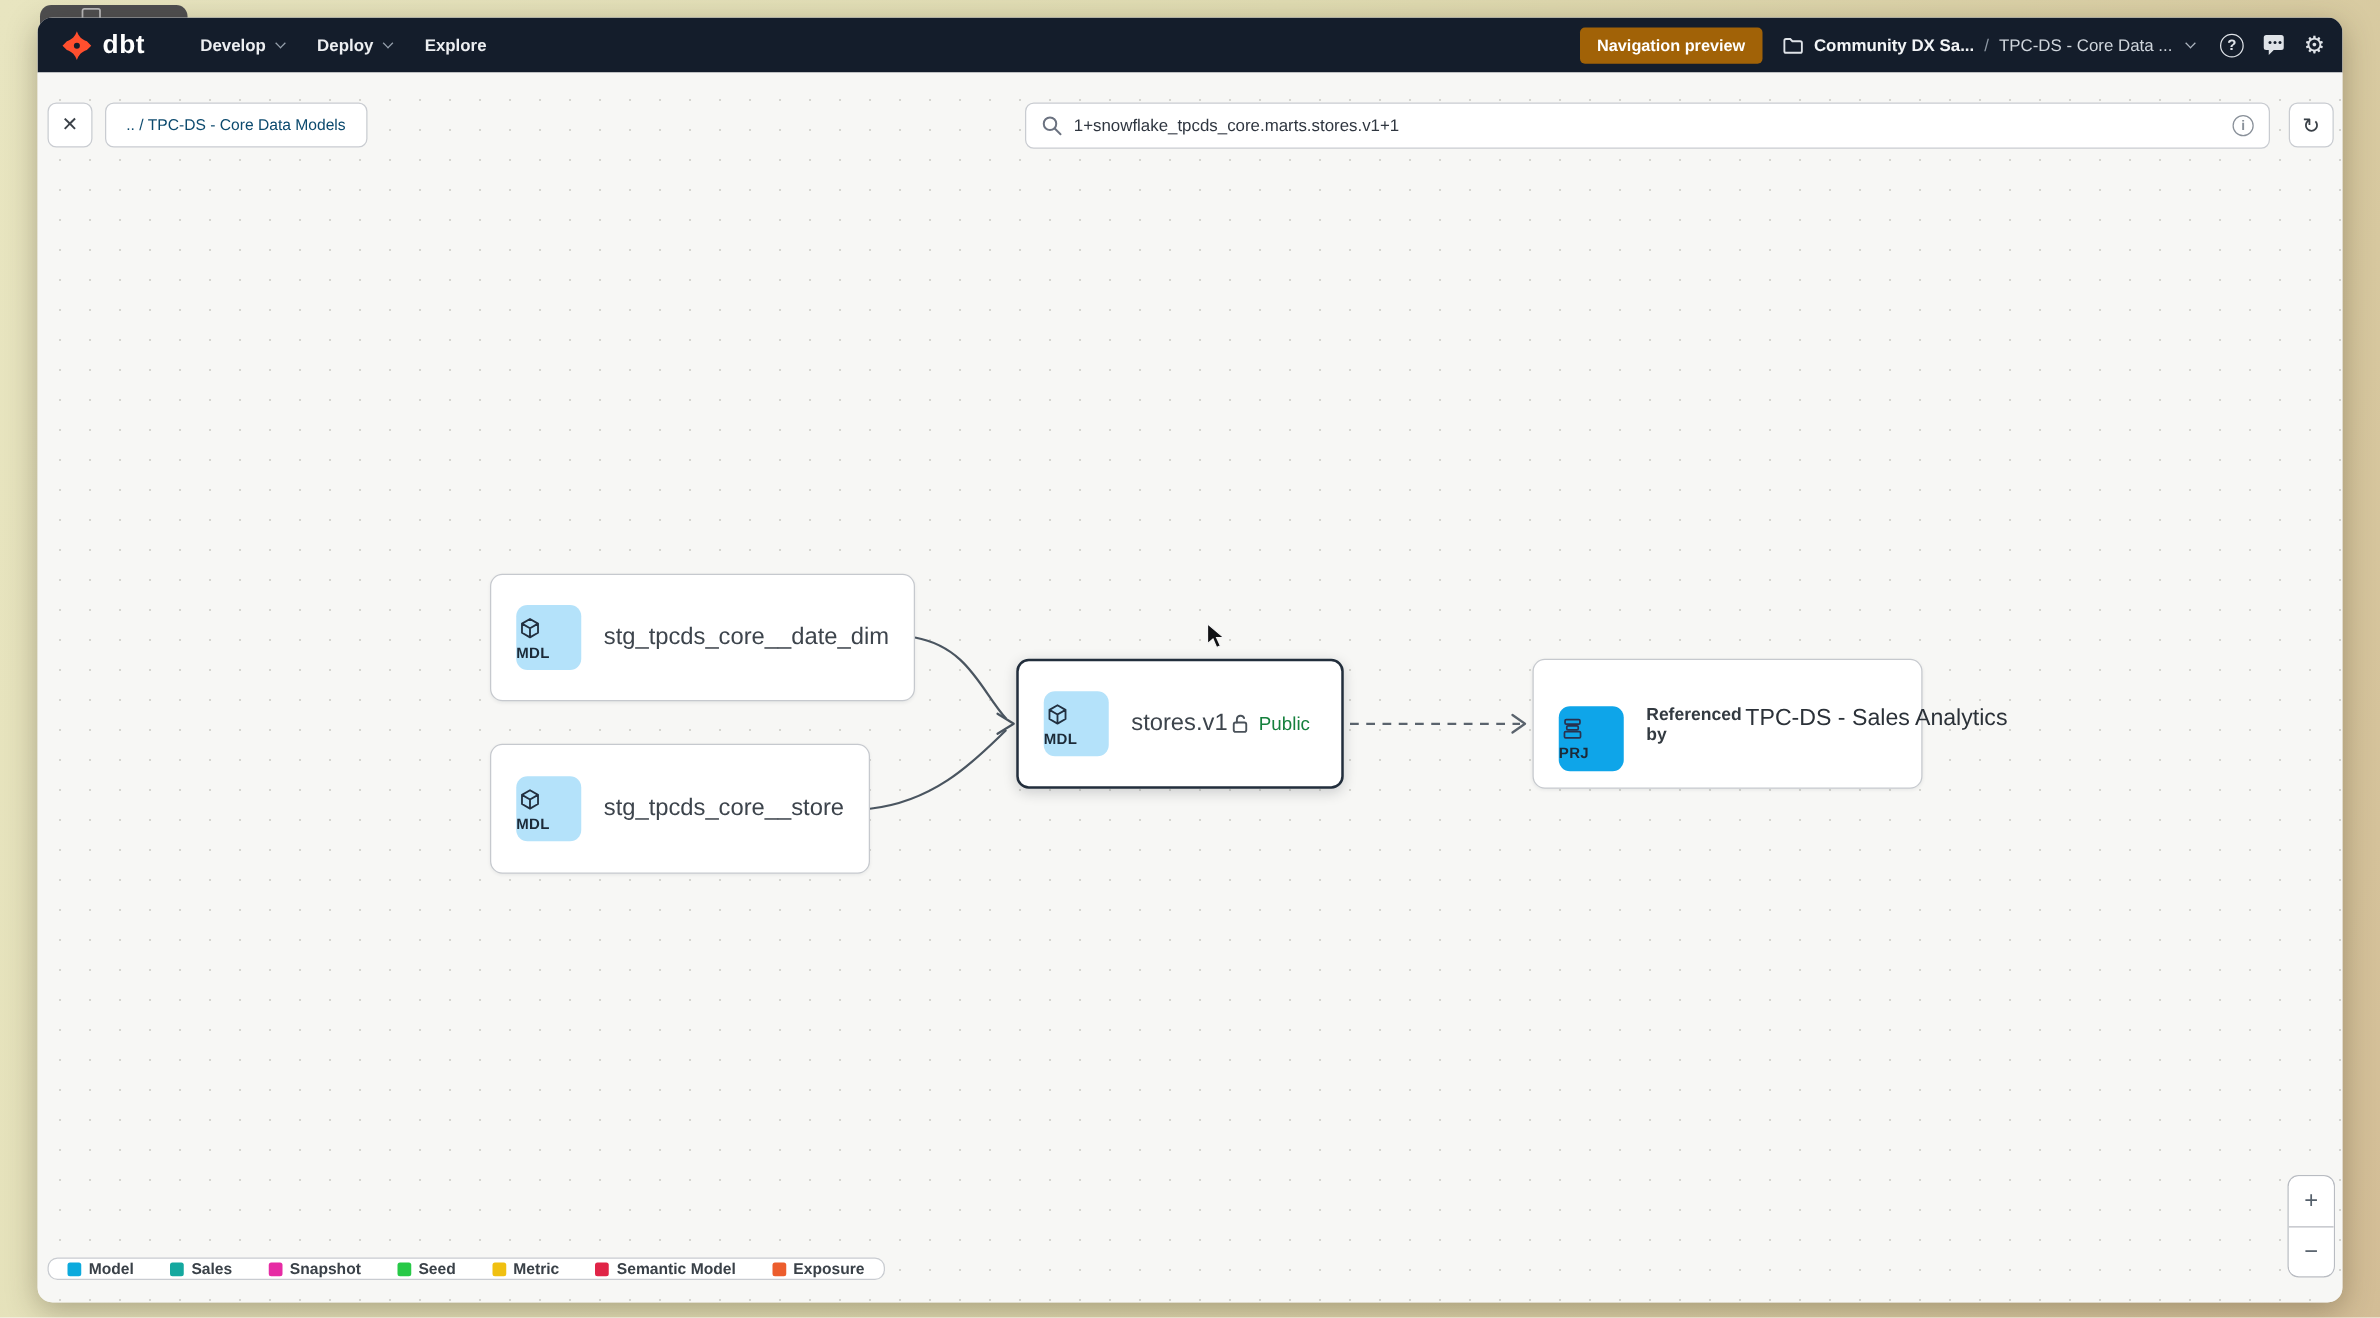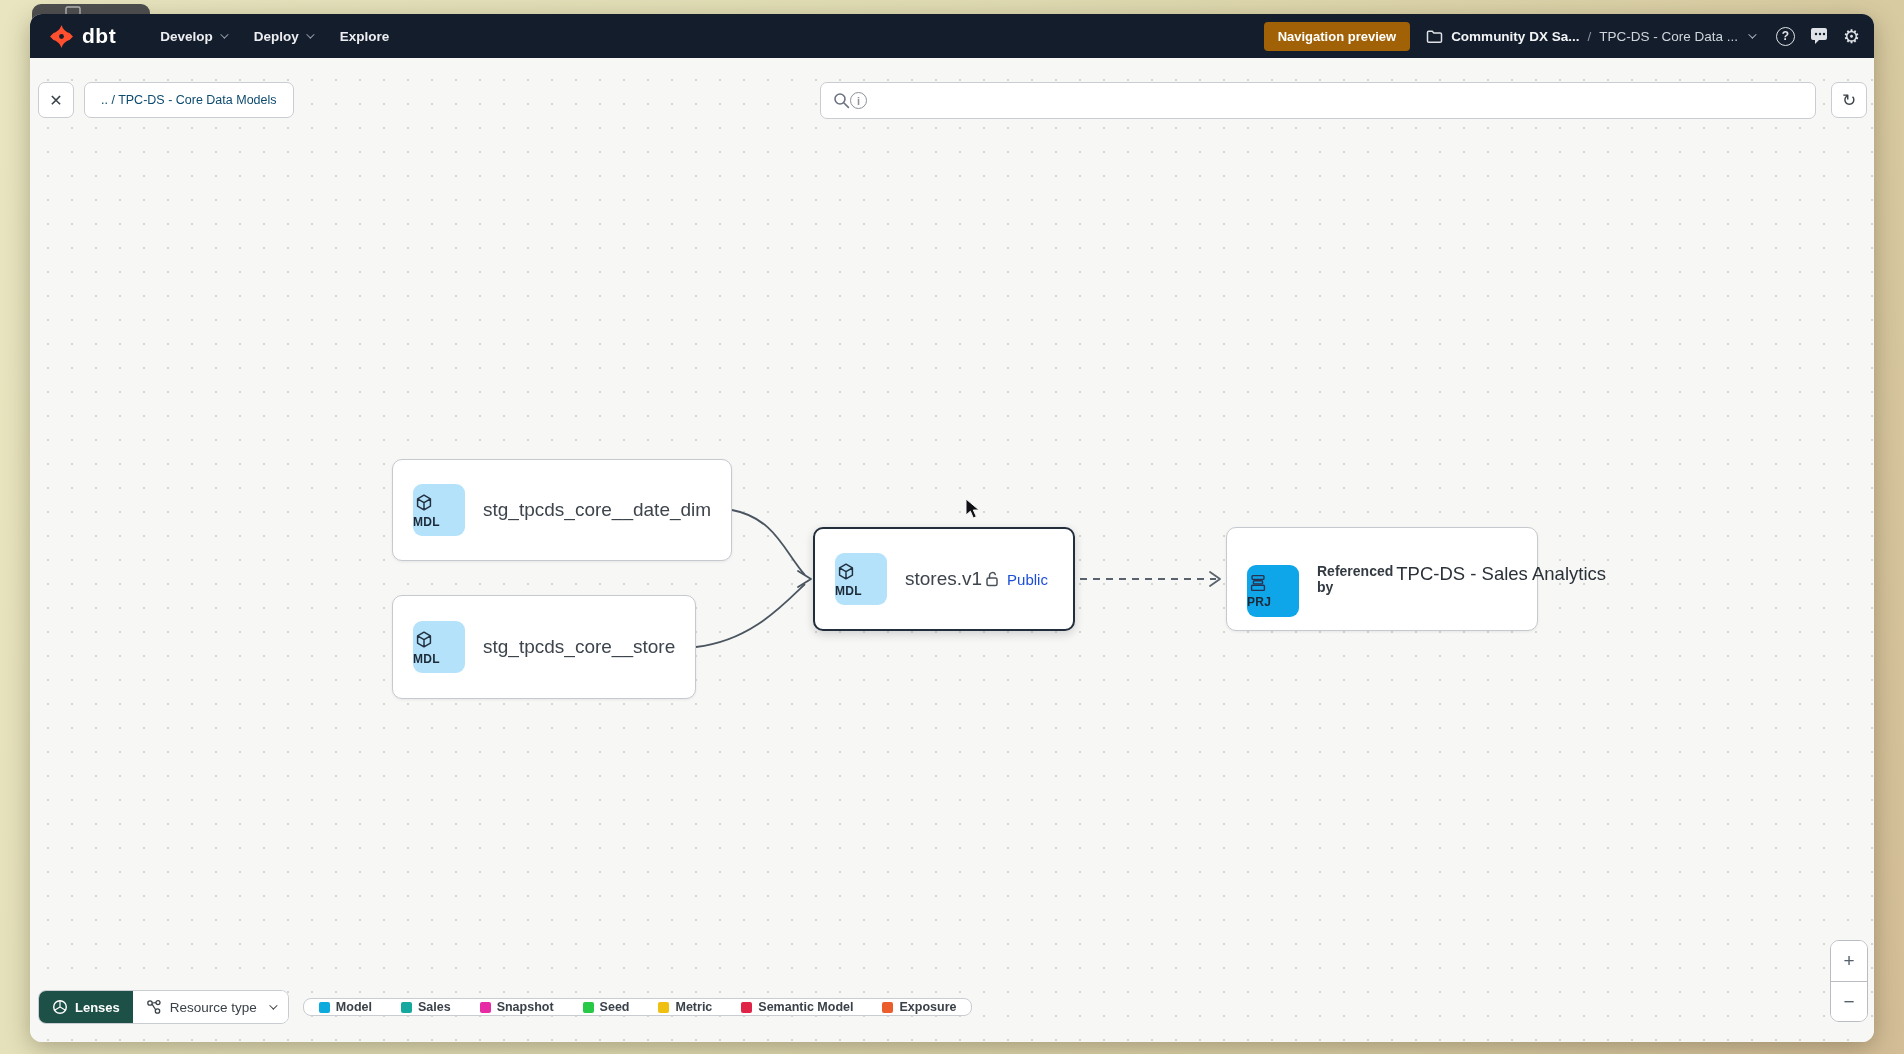--- a/index.html
+++ b/index.html
@@ -68,21 +68,21 @@
     display:flex; align-items:center; padding:0 20px; gap:18px; cursor:pointer;
     box-shadow:0 1px 3px rgba(20,30,40,.07); }
   .node.selected { border:2.5px solid #222e3c; box-shadow:0 3px 10px rgba(20,30,40,.18); }
   .badge { width:52px; height:52px; border-radius:9px; display:flex; flex-direction:column;
     align-items:flex-start; justify-content:center; gap:1px; flex-shrink:0; }
   .badge-mdl { background:#b4e2fa; }
   .badge-prj { background:#0ea5e9;margin-top:23px; }
   .badge span { font-size:12px; font-weight:bold; color:#1c2a38; letter-spacing:.3px; }
   .node-label { font-size:19px; color:#3d444c; white-space:nowrap; }
   .node-text-col { display:flex; flex-direction:row; gap:3px; }
-  .access-row { display:flex; align-items:center; gap:7px; font-size:15px; color:#1d4ed8; }
+  .access-row { display:flex; align-items:center; gap:7px; font-size:15px; color:#15803d; }
   .ref-by { font-size:14px; font-weight:bold; color:#333a41; }
   .ref-name { font-size:18.5px; color:#2b3138; white-space:nowrap; }
 
   .edges { position:absolute; left:0; top:0; pointer-events:none; }
 
   
   .bottom-left { position:absolute; left:8px; bottom:18px; display:flex; gap:14px; align-items:center; }
   .lens-group { display:flex; border:1px solid #c9ccd1; border-radius:8px; overflow:hidden;
     background:#fff; height:34px; }
   .lenses-btn { background:#1d5046; color:#fff; display:flex; align-items:center; gap:7px;
@@ -173,20 +173,21 @@
       <path d="M1180 514 L1190 521 L1180 528" fill="none" stroke="#5a636d" stroke-width="1.8" stroke-linejoin="round" stroke-linecap="round"></path>
     </svg>
 
     <div class="icon-btn close-btn">✕</div>
     <div class="crumb-chip">.. / TPC-DS - Core Data Models</div>
     <div class="searchbar">
       <svg width="17" height="17" viewBox="0 0 17 17">
         <circle cx="7" cy="7" r="5" fill="none" stroke="#6b7280" stroke-width="1.6"></circle>
         <line x1="11" y1="11" x2="15.4" y2="15.4" stroke="#6b7280" stroke-width="1.6" stroke-linecap="round"></line>
       </svg>
+      <input type="text" value="1+snowflake_tpcds_core.marts.stores.v1+1" style="">
       <div class="info-glyph">i</div>
     </div>
     <div class="icon-btn refresh-btn">↻</div>
 
     <div class="node" style="left:362px; top:401px; width:340px; height:102px">
       <div class="badge badge-mdl">
         <svg width="22" height="22" viewBox="0 0 24 24">
           <path d="M12 3.5l7 4v8l-7 4-7-4v-8z M5 7.5l7 4 7-4 M12 11.5v8" fill="none" stroke="#223040" stroke-width="1.6" stroke-linejoin="round"></path>
         </svg>
         <span>MDL</span>
@@ -236,39 +237,20 @@
         <div class="ref-by">Referenced by</div>
         <div class="ref-name">TPC-DS - Sales Analytics</div>
       </div>
     </div>
 
     <svg class="cursor" width="18" height="22" viewBox="0 0 18 22">
       <path d="M1 1 L1 17 L5.4 13.2 L8.3 20 L11.3 18.6 L8.3 12 L14 12 Z" fill="#101114" stroke="#f5f5f5" stroke-width="1"></path>
     </svg>
 
     <div class="bottom-left">
-      <div class="lens-group">
-        <div class="lenses-btn">
-          <svg width="16" height="16" viewBox="0 0 16 16">
-            <circle cx="8" cy="8" r="6.3" fill="none" stroke="#fff" stroke-width="1.4"></circle>
-            <path d="M8 1.7 L8 8 L13.5 11.2 M8 8 L2.5 11.2" fill="none" stroke="#fff" stroke-width="1.2"></path>
-          </svg>
-          <span>Lenses</span>
-        </div>
-        <div class="resource-btn">
-          <svg width="16" height="16" viewBox="0 0 16 16">
-            <circle cx="4" cy="4" r="2.2" fill="none" stroke="#3a4148" stroke-width="1.3"></circle>
-            <circle cx="12" cy="3.6" r="2" fill="none" stroke="#3a4148" stroke-width="1.3"></circle>
-            <circle cx="11.5" cy="12" r="2.2" fill="none" stroke="#3a4148" stroke-width="1.3"></circle>
-            <path d="M6 5.2 L9.6 10.6 M6.2 4 L10 3.7" fill="none" stroke="#3a4148" stroke-width="1.2"></path>
-          </svg>
-          <span>Resource type</span>
-          <span class="chev2"></span>
-        </div>
-      </div>
 
       <div class="legend-pill">
         <span class="legend-item">
           <span class="swatch" style="background: rgb(12, 170, 221);"></span>
           <span>Model</span>
         </span>
         <span class="legend-item">
           <span class="swatch" style="background: rgb(20, 168, 159);"></span>
           <span>Sales</span>
         </span>

